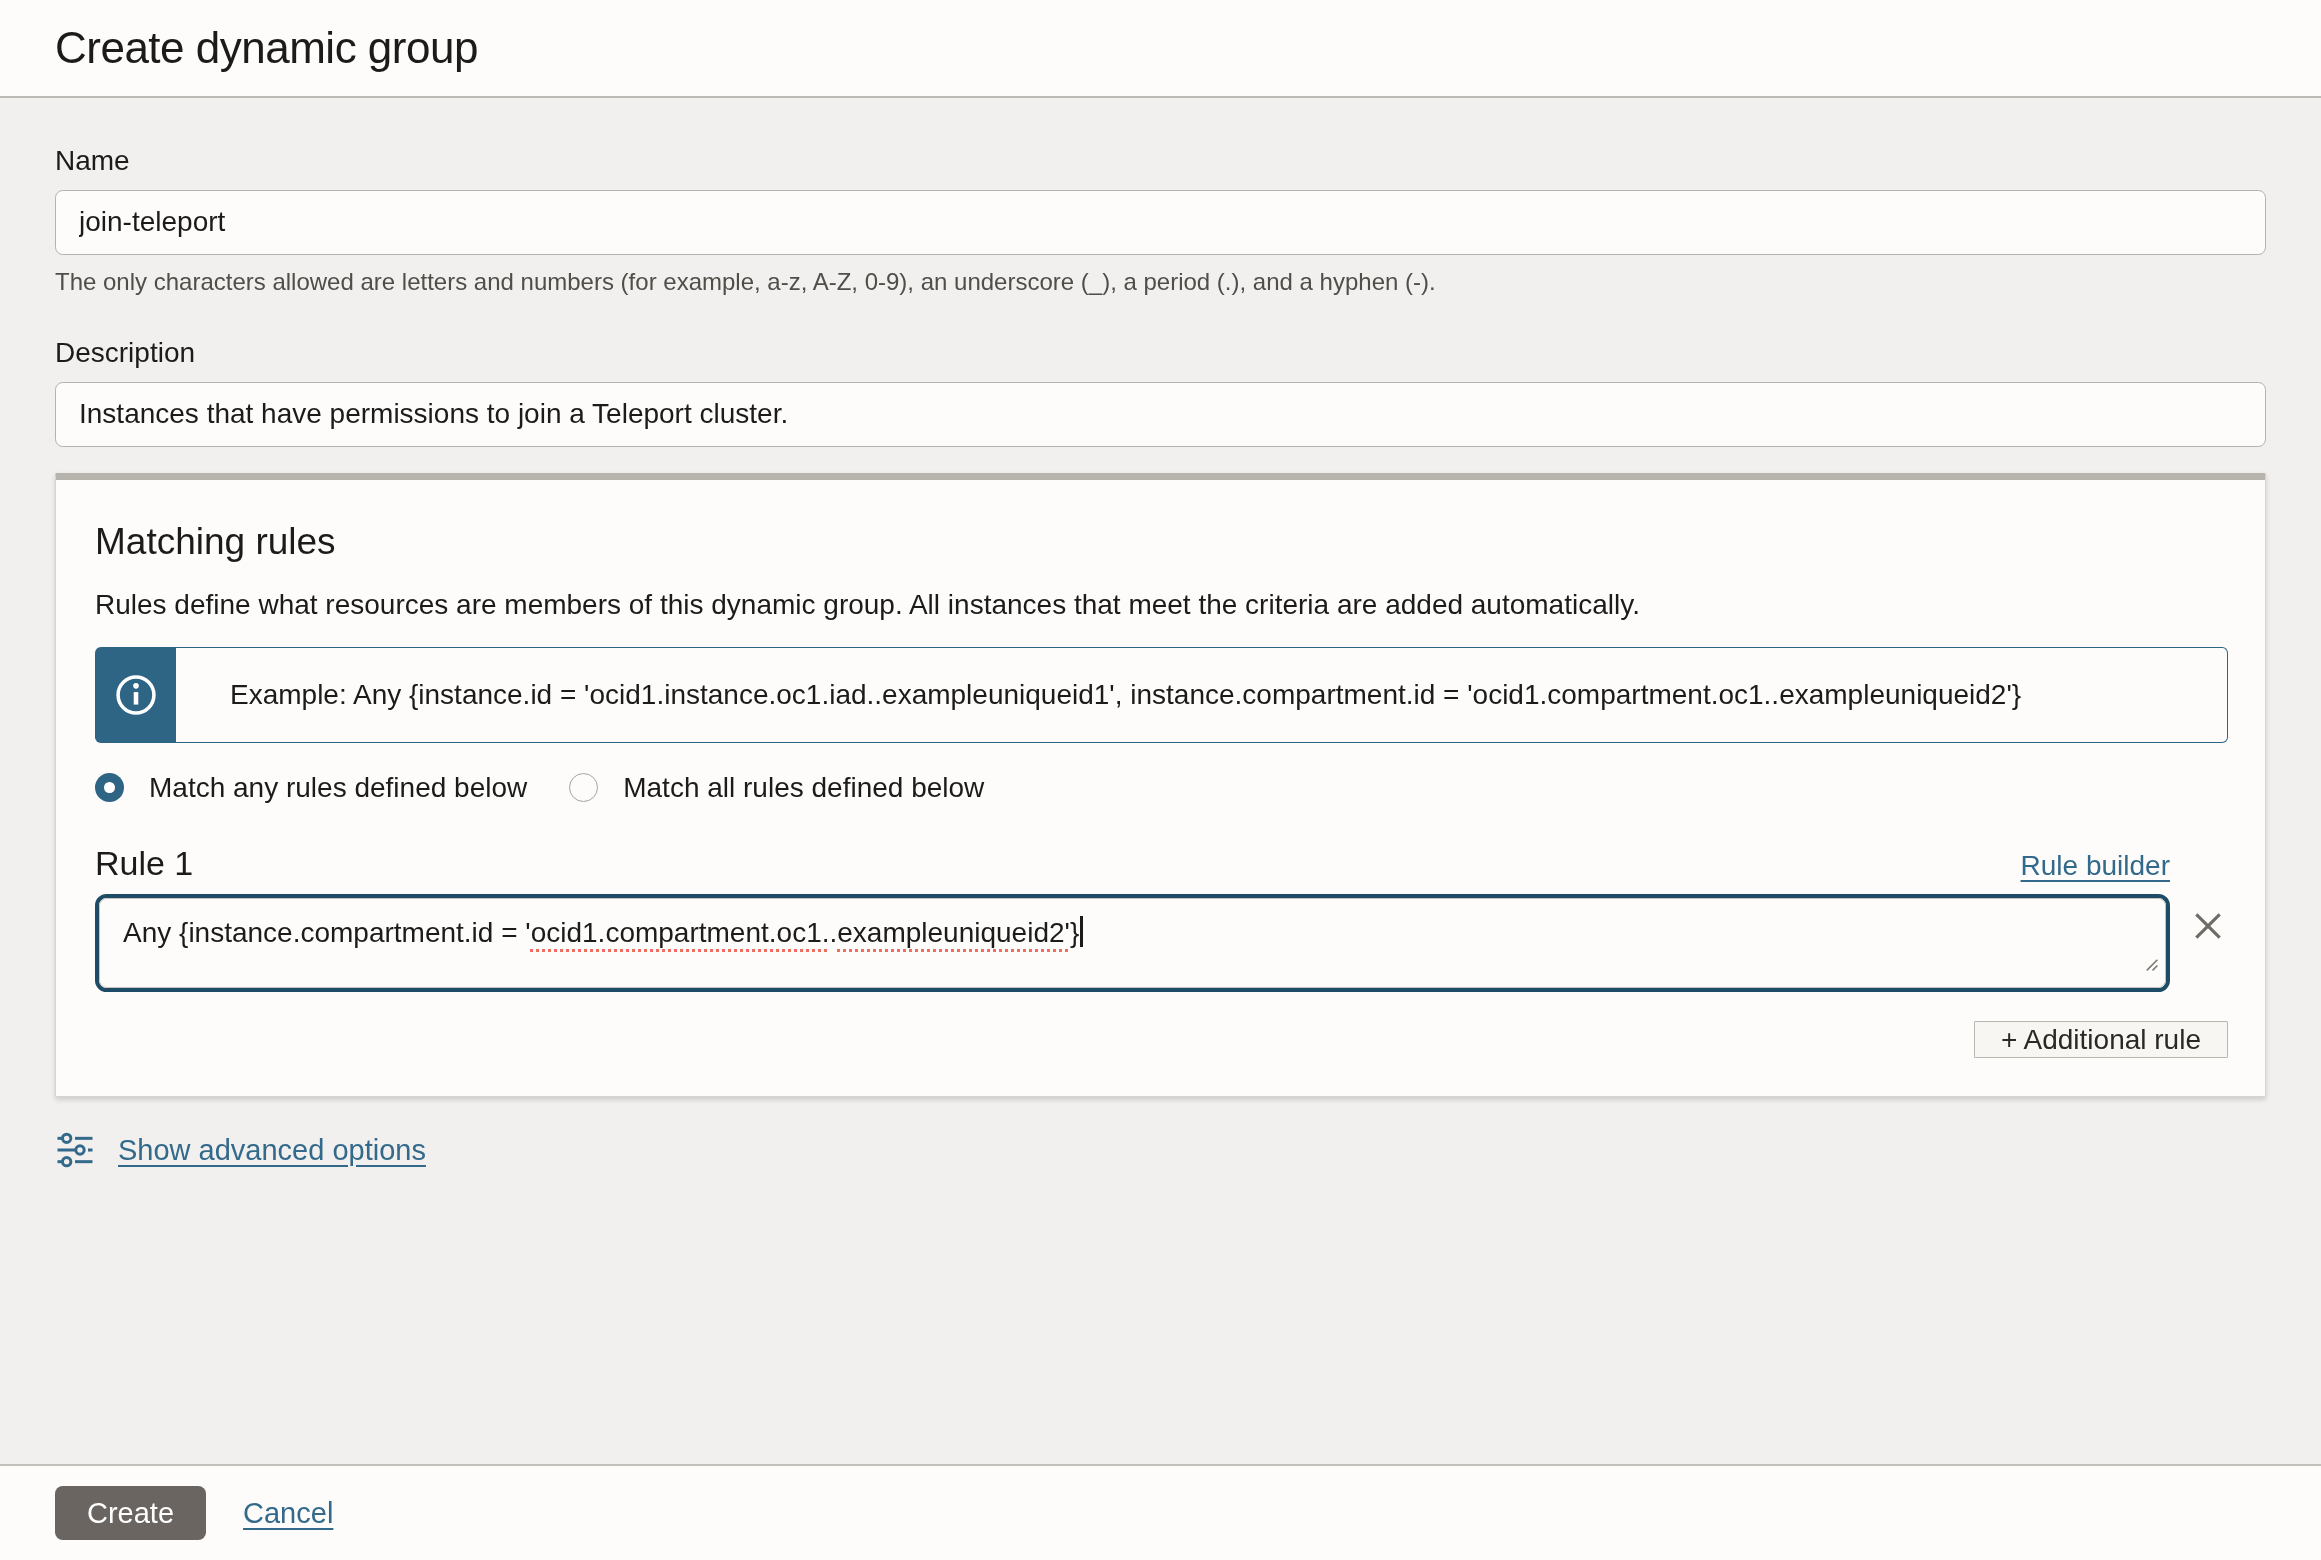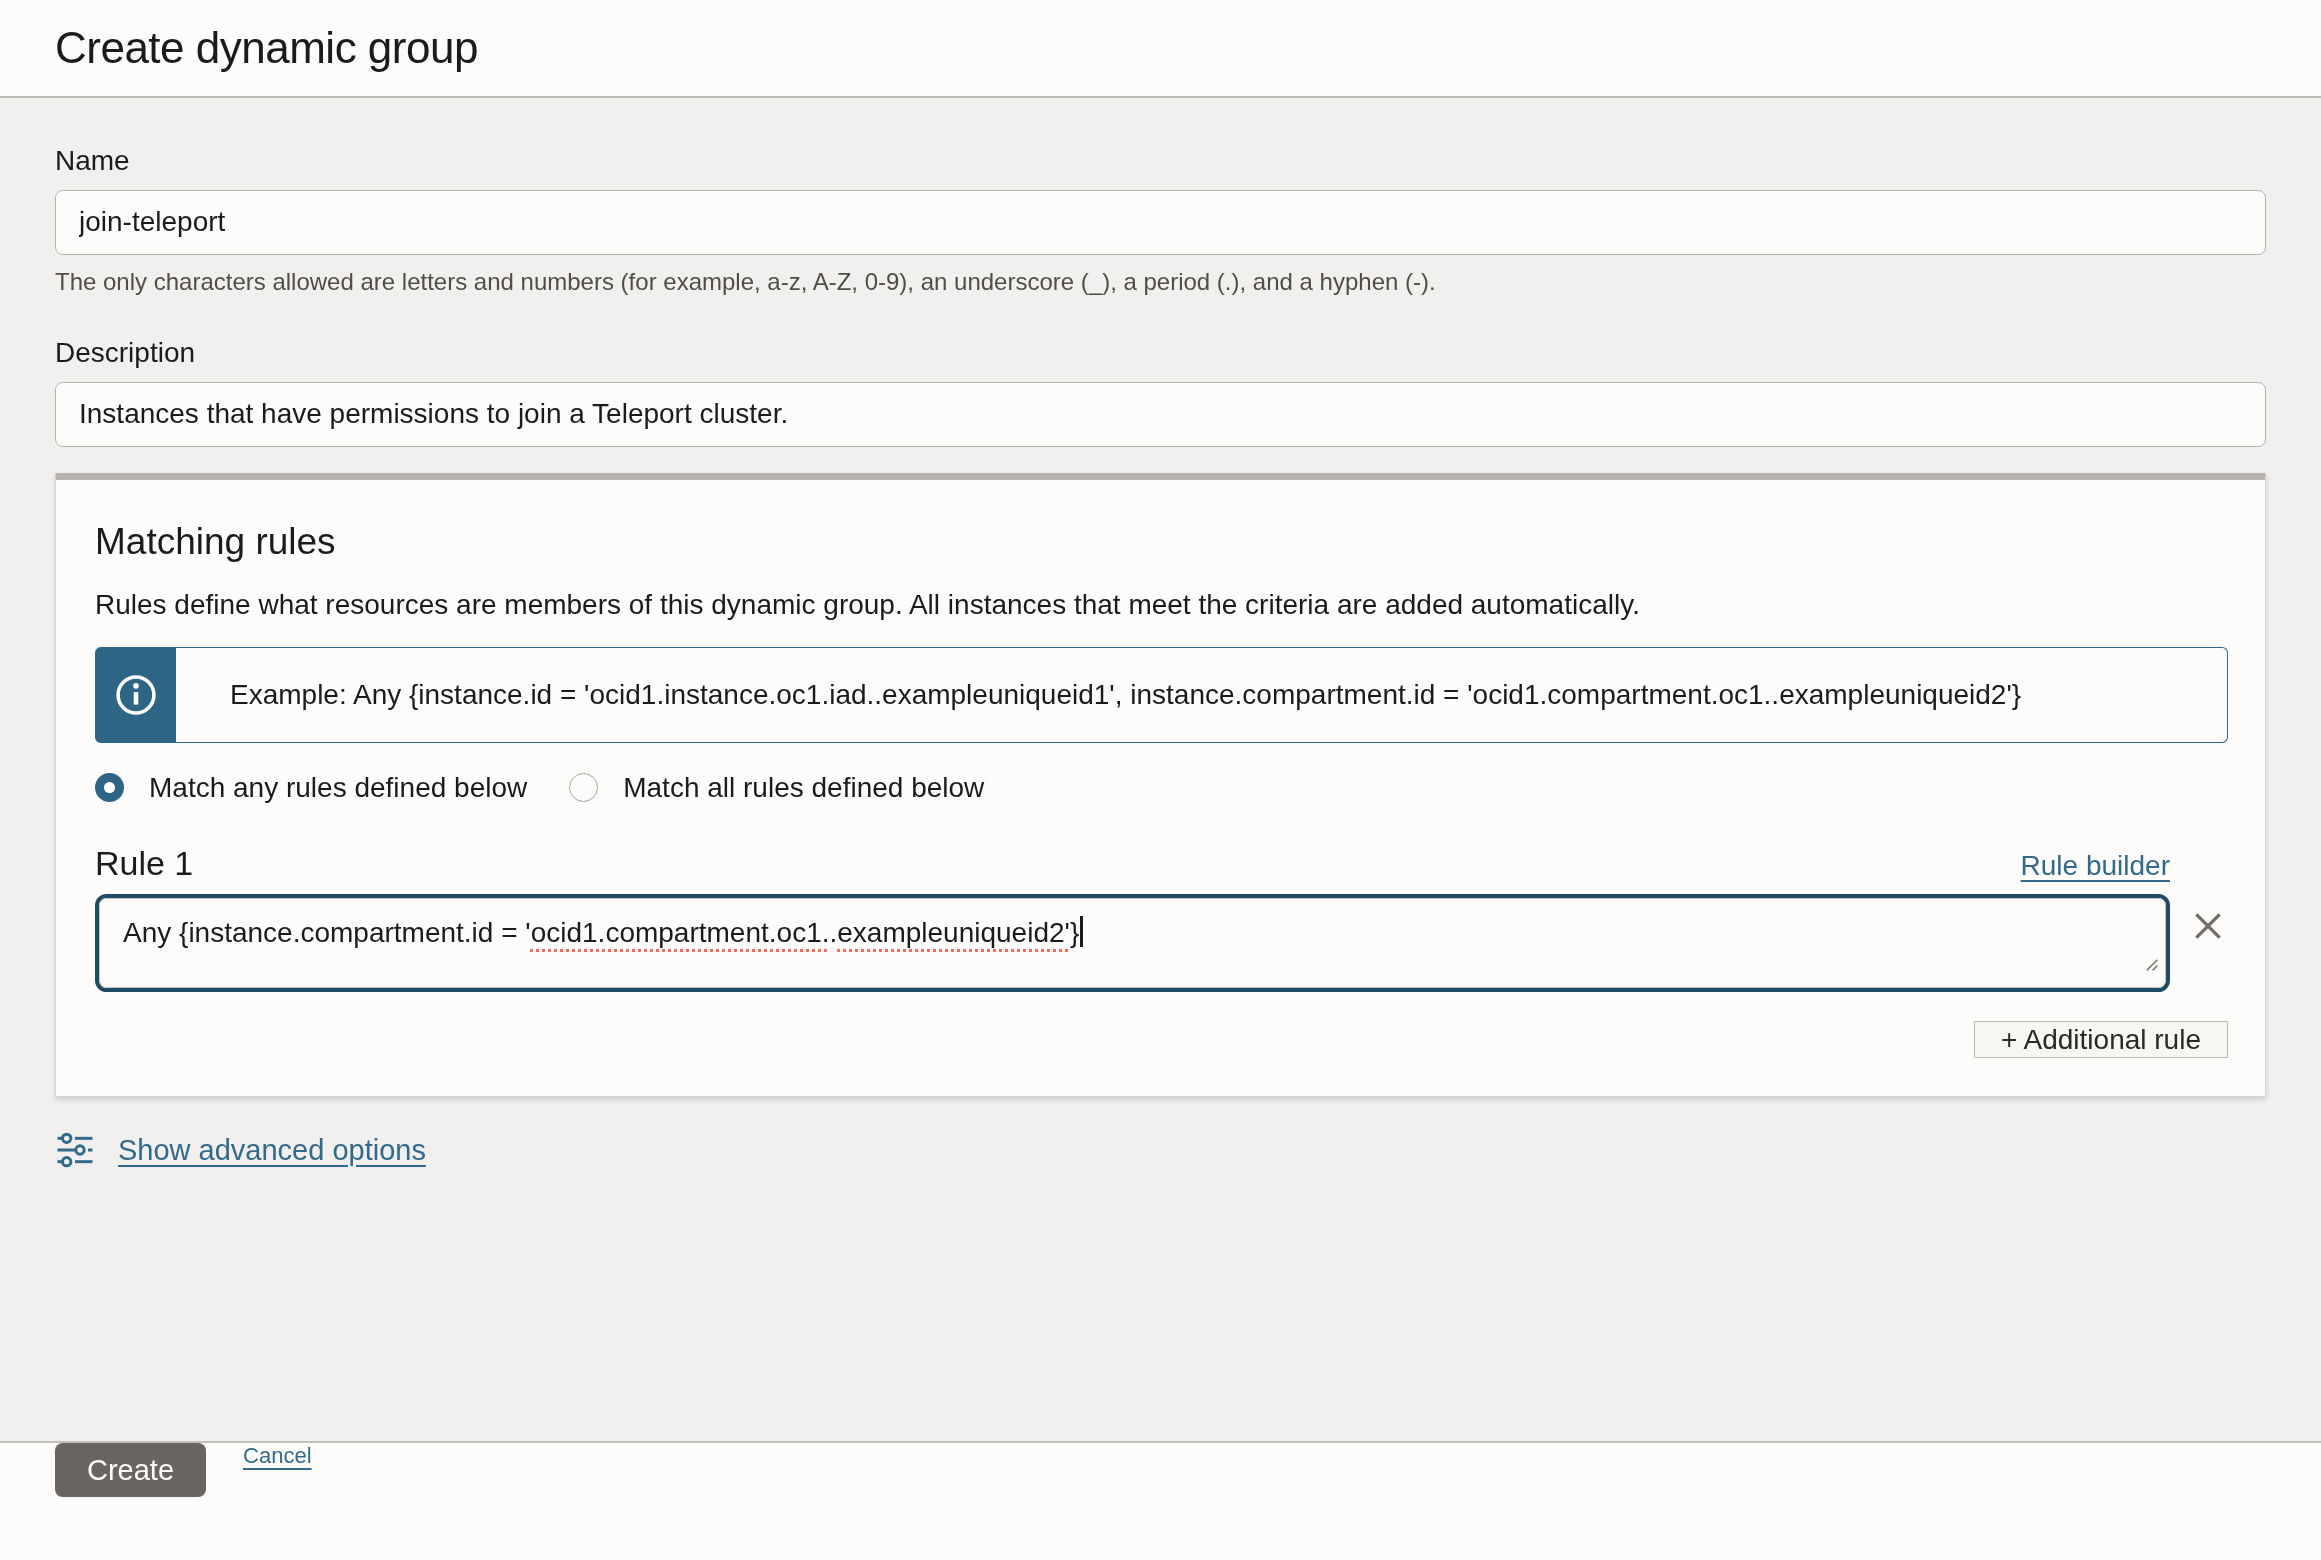--- a/index.html
+++ b/index.html
@@ -235,39 +235,40 @@
     margin-top: 33px;
     display: flex;
     align-items: center;
     column-gap: 23px;
   }
   .advanced-link { font-size: 29px; }
 
   
   .page-footer {
     flex: 0 0 auto;
-    height: 119px;
+    height: 96px;
     background: #fdfcfa;
     border-top: 2.9px solid #c2c0ba;
     display: flex;
+    align-items: center;
     padding: 0 55px;
     column-gap: 37px;
   }
   .create-button {
     height: 54px;
     padding: 0 32px;
     background: #6b6561;
     border: none;
     border-radius: 7.7px;
     color: #ffffff;
     font-family: "Liberation Sans", sans-serif;
     font-size: 29px;
     cursor: pointer;
   }
-  .cancel-link { font-size: 22px; }
+  .cancel-link { font-size: 29px; }
 </style>
 </head>
 <body>
 
 <header class="page-header">
   <h1>Create dynamic group</h1>
 </header>
 
 <main class="page-main">
 

